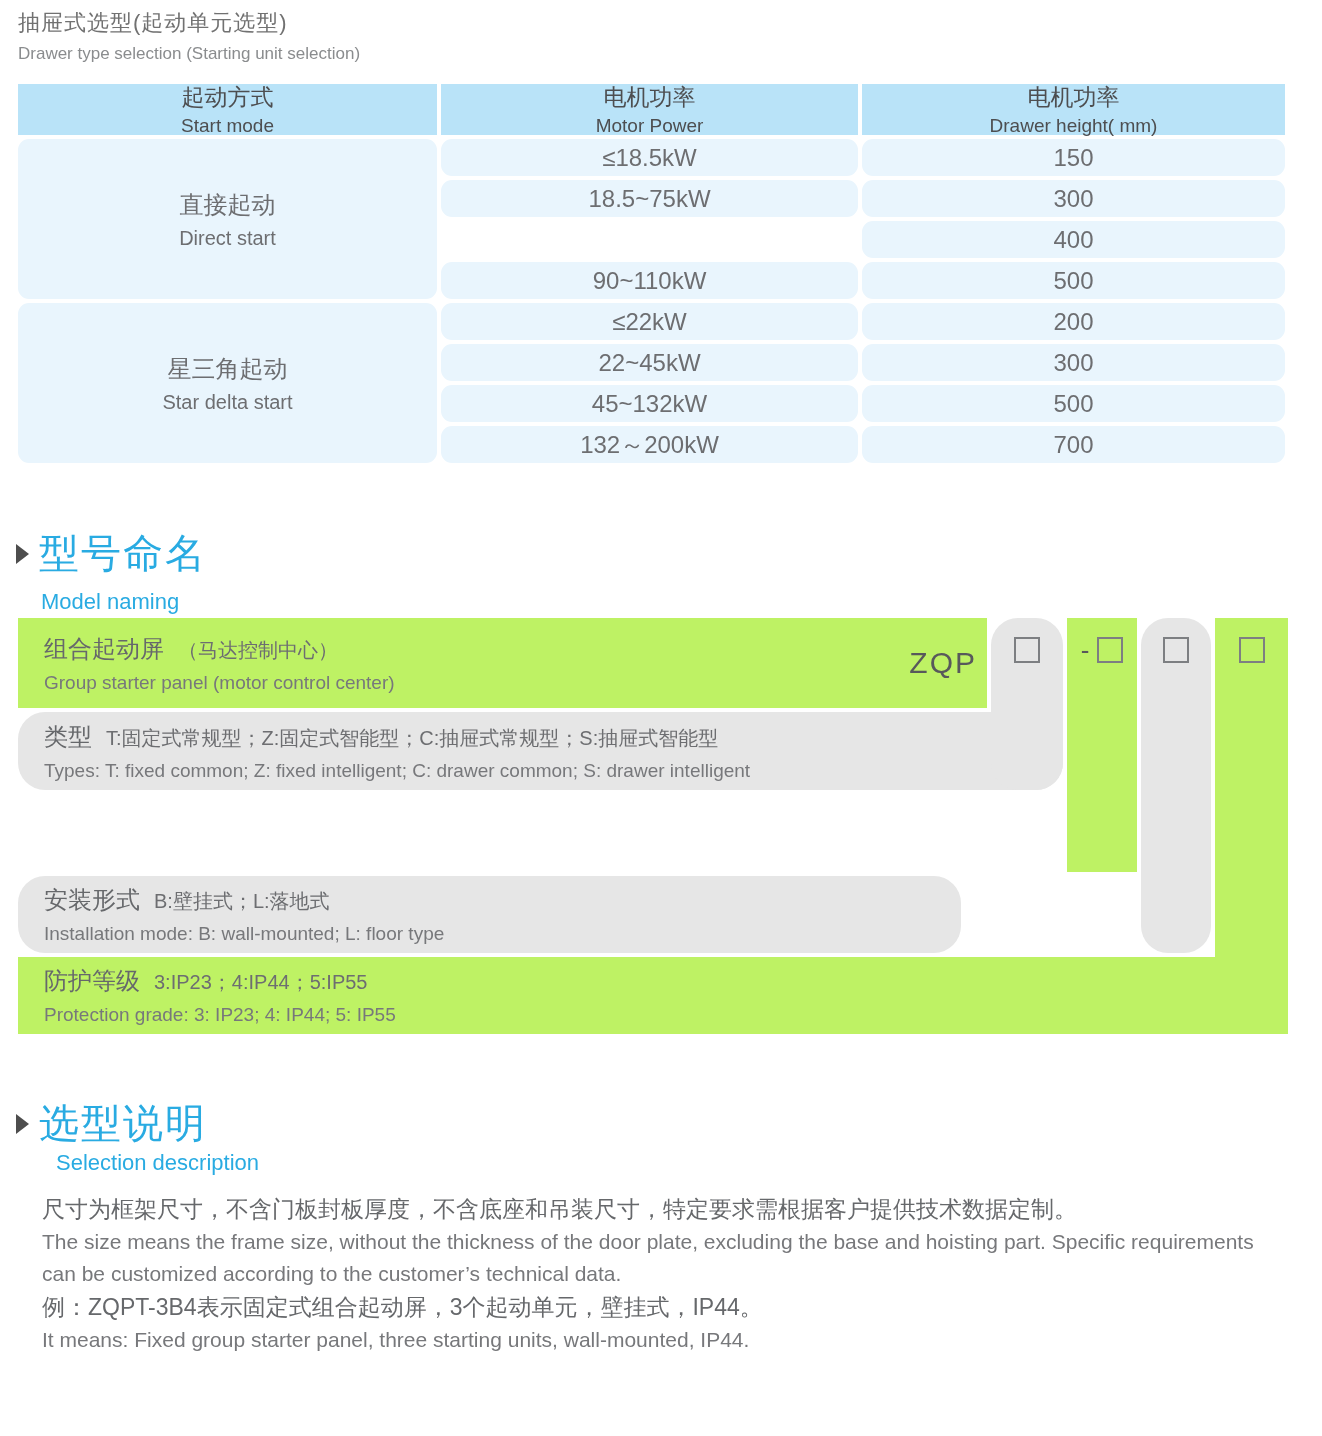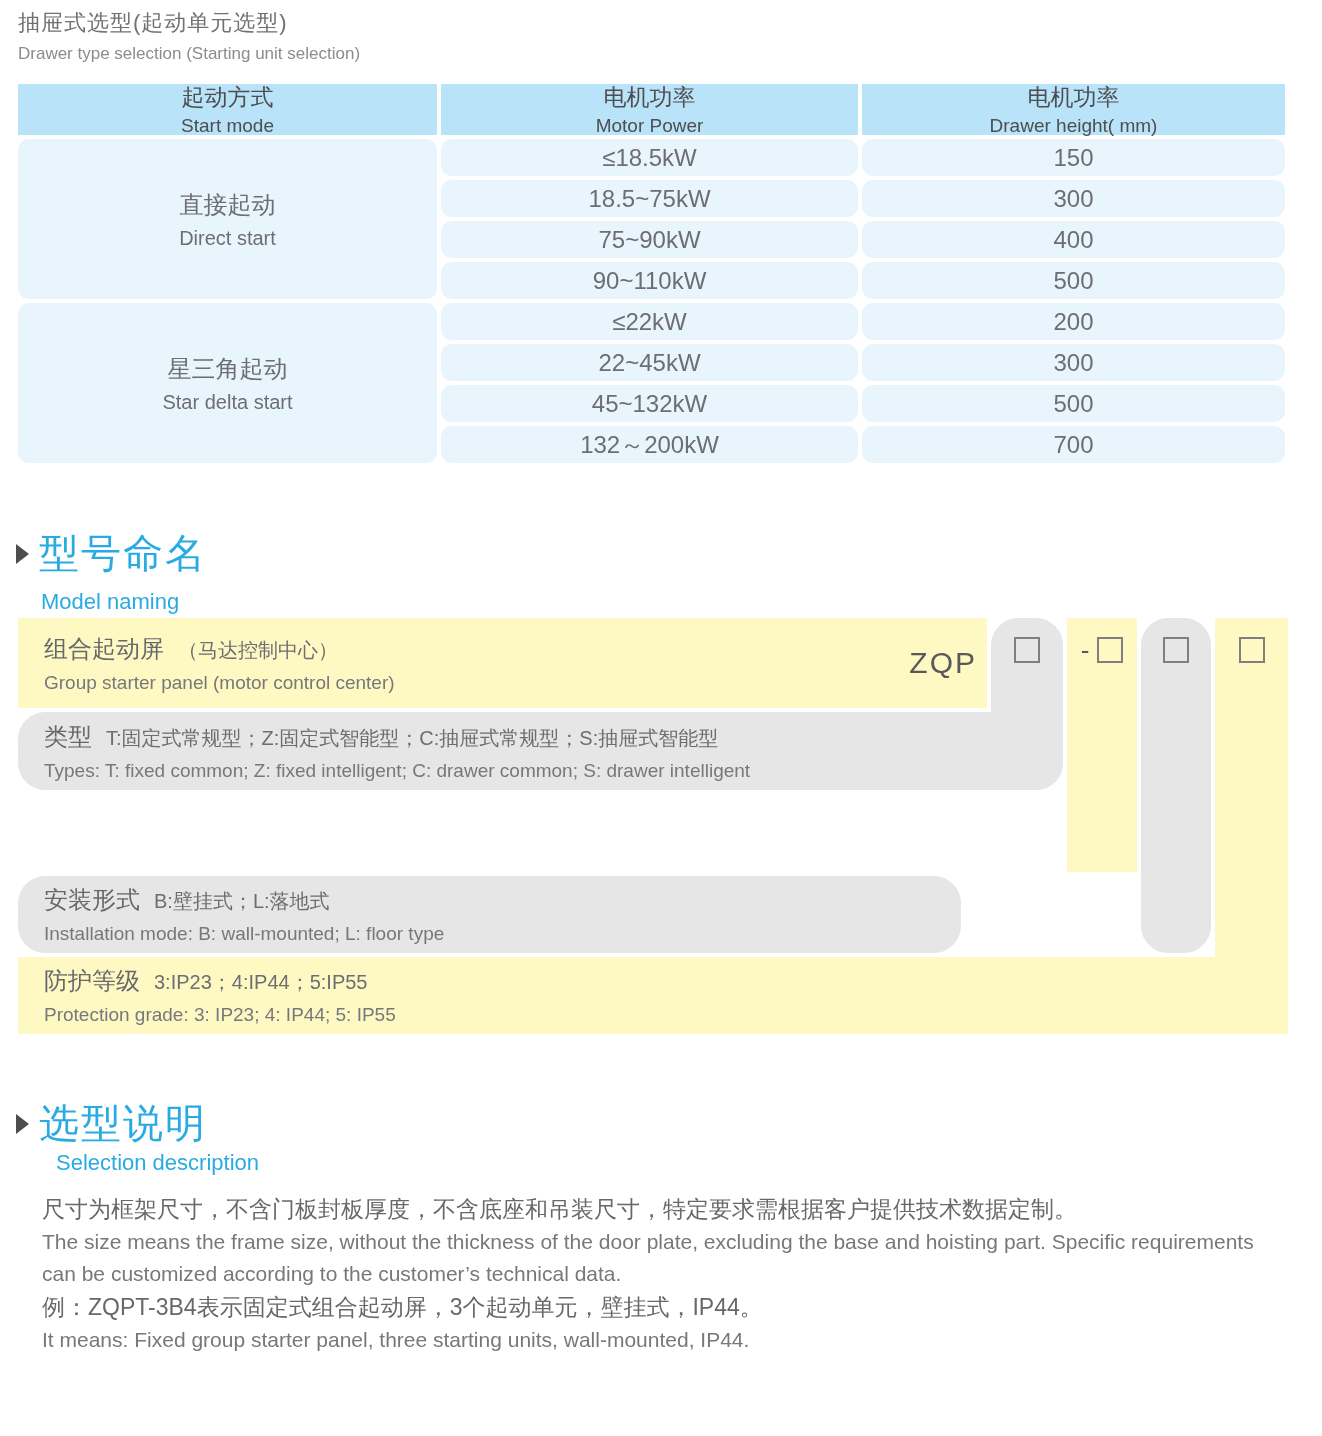--- a/index.html
+++ b/index.html
@@ -37,21 +37,21 @@
   .tri{display:inline-block;width:0;height:0;border-top:10px solid transparent;border-bottom:10px solid transparent;border-left:13px solid #4d4d4d;vertical-align:middle;margin-right:10px;}
   .section-head .cn{display:inline-block;vertical-align:middle;font-size:40px;color:#29abe2;letter-spacing:2px;}
   .section-head .en{font-size:22px;color:#29abe2;margin-left:25px;margin-top:8px;}
   #sec1{top:526px;}
   #sec2{top:1096px;}
 
   
   .diagram{position:absolute;left:18px;top:618px;width:1270px;height:416px;}
   .drow{position:absolute;left:0;display:flex;align-items:center;padding-left:26px;box-sizing:border-box;}
   .drow .txt{display:flex;flex-direction:column;justify-content:center;}
-  .blue-bg{background:#fef9c3;}
+  .blue-bg{background:#bef264;}
   .gray-bg{background:#e6e6e6;border-radius:27px;}
   .drow .cnline{font-size:24px;color:#66686b;}
   .drow .cnline .detail{font-size:20px;margin-left:14px;color:#6d6e71;}
   .drow .enline{font-size:19px;color:#77787b;margin-top:7px;}
   #drow1{top:0;height:90px;width:969px;justify-content:space-between;padding-right:10px;}
   #drow2{top:94px;height:78px;width:1045px;}
   #drow3{top:176px;height:78px;width:1119px;}
   #drow4{top:258px;height:77px;width:943px;}
   #drow5{top:339px;height:77px;width:1270px;}
   .code-label{font-size:30px;color:#58595b;letter-spacing:2px;}
@@ -97,21 +97,20 @@
       <div class="cn">直接起动</div>
       <div class="en">Direct start</div>
     </div>
     <div class="cell body mode g2">
       <div class="cn">星三角起动</div>
       <div class="en">Star delta start</div>
     </div>
 
     <div class="cell body c2r1">≤18.5kW</div>
     <div class="cell body c2r2">18.5~75kW</div>
-    <div class="cell body c2r3">75~90kW</div>
     <div class="cell body c2r4">90~110kW</div>
     <div class="cell body c2r5">≤22kW</div>
     <div class="cell body c2r6">22~45kW</div>
     <div class="cell body c2r7">45~132kW</div>
     <div class="cell body c2r8">132～200kW</div>
 
     <div class="cell body c3r1">150</div>
     <div class="cell body c3r2">300</div>
     <div class="cell body c3r3">400</div>
     <div class="cell body c3r4">500</div>

